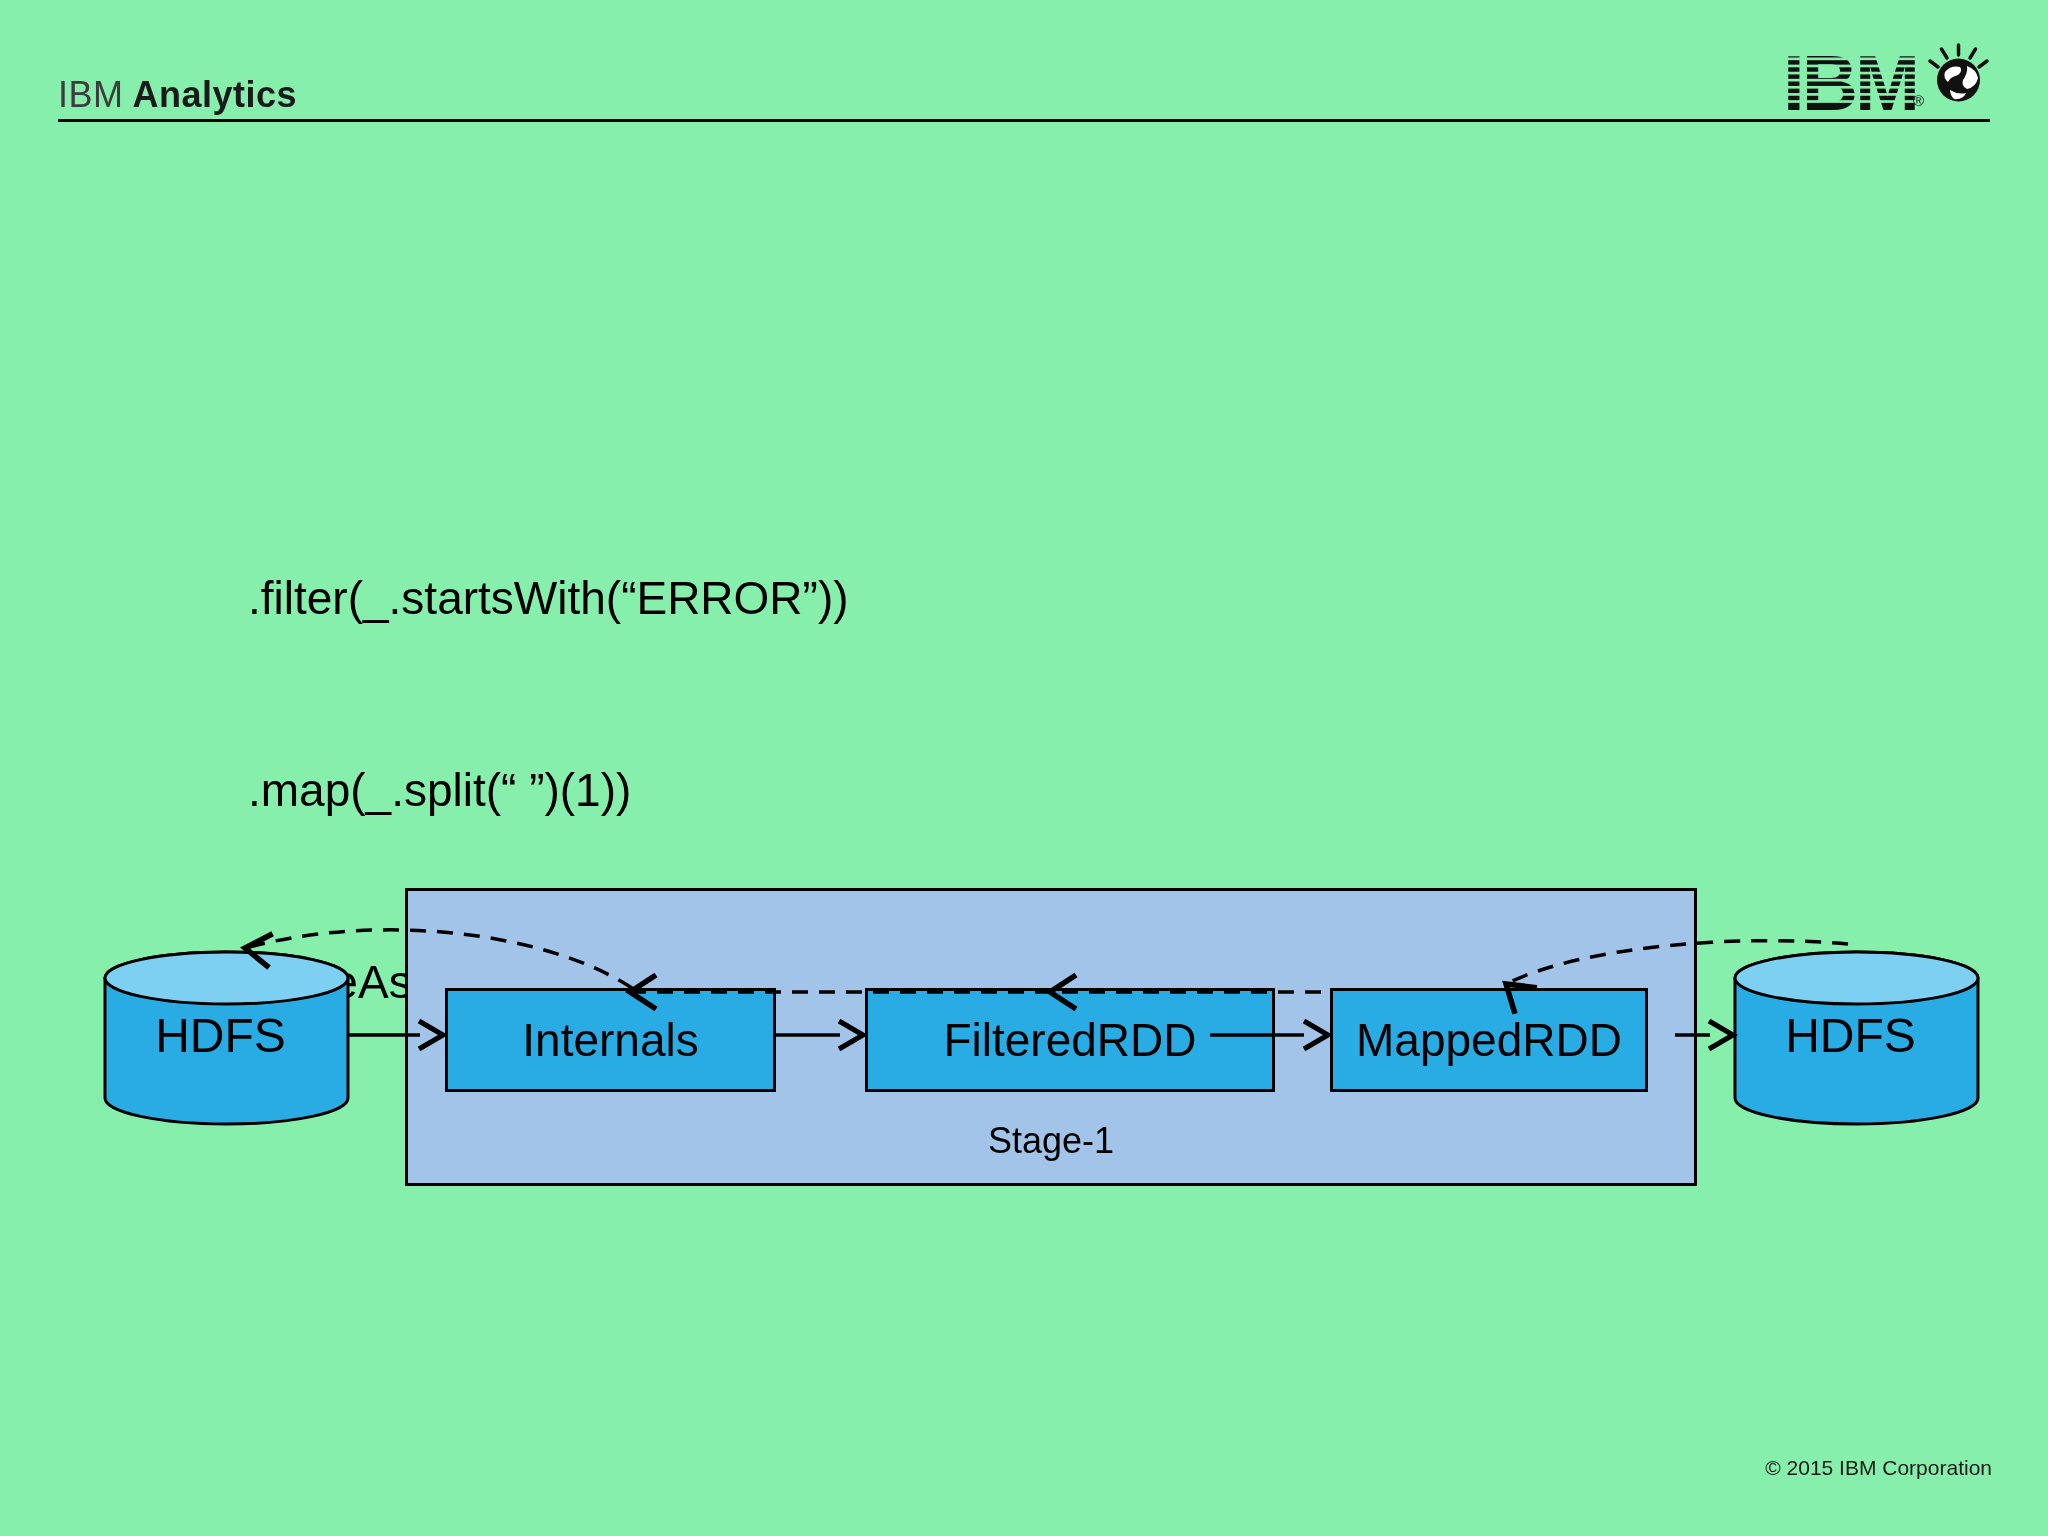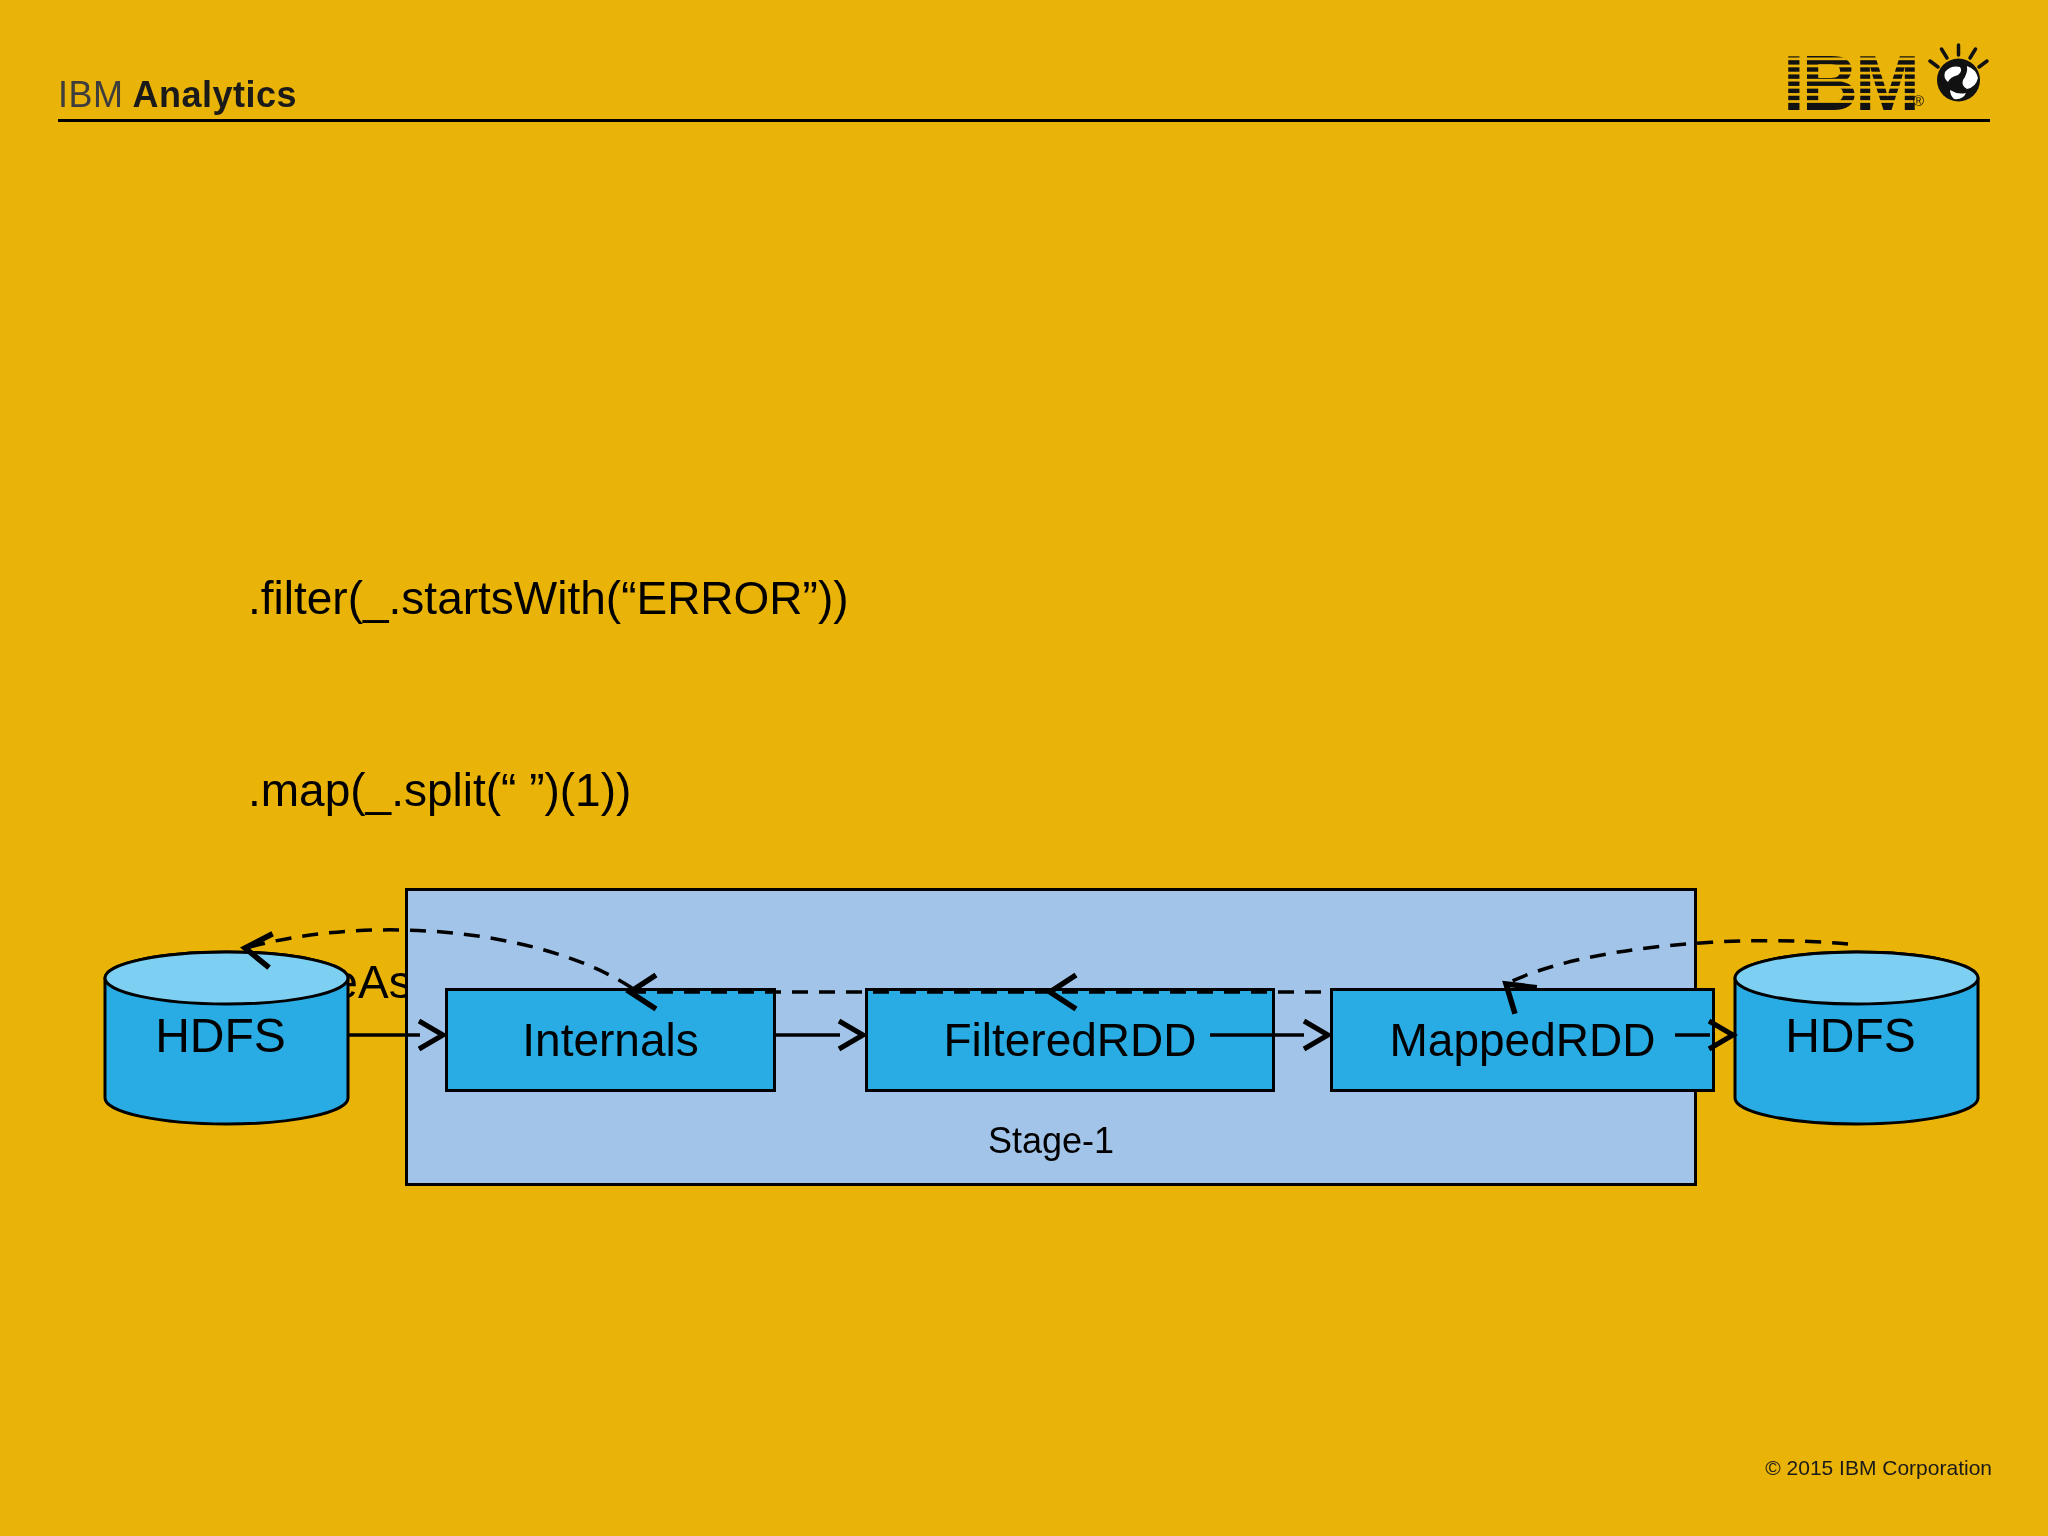--- a/index.html
+++ b/index.html
@@ -1,17 +1,17 @@
 <!DOCTYPE html>
 <html><head>
 <meta charset="utf-8">
 <style>
   html,body{margin:0;padding:0;background:#fff;}
   .page{
-    position:relative;width:2048px;height:1536px;background:#eab308;overflow:hidden;
+    position:relative;width:2048px;height:1536px;background:#86efac;overflow:hidden;
     font-family:"Liberation Sans",sans-serif;color:#111;text-decoration:underline;
   }
   
   .brand{position:absolute;left:58px;top:76px;font-size:36px;line-height:38px;letter-spacing:.5px;color:#222;white-space:nowrap;}
   .brand .ibm{font-weight:400;color:#3d3d3d;}
   .brand .product{font-weight:700;color:#1a1a1a;margin-left:9px;}
   .rule{position:absolute;left:58px;top:119px;width:1932px;height:3px;background:#000;}
   .logo-ibm{position:absolute;left:1783px;top:46px;}
   .logo-reg{position:absolute;left:1913px;top:92px;font-size:15px;color:#111;}
   .logo-globe{position:absolute;left:1928px;top:34px;}
@@ -19,21 +19,21 @@
   .title{position:absolute;left:0;top:236px;width:2010px;text-align:center;font-size:86px;color:#000;}
   .code{position:absolute;left:186px;top:438px;font-size:46px;line-height:64px;color:#000;white-space:pre;}
   .code .line.indent{padding-left:62px;}
   
   .stage-box{position:absolute;box-sizing:border-box;left:405px;top:888px;width:1292px;height:298px;
     background:#A2C4E9;border:3px solid #000;z-index:1;}
   .rdd{position:absolute;box-sizing:border-box;top:988px;height:104px;background:#29ACE4;border:3px solid #000;
     display:flex;align-items:center;justify-content:center;font-size:46px;color:#000;z-index:2;}
   .rdd.hadoop{left:445px;width:331px;}
   .rdd.filtered{left:865px;width:410px;}
-  .rdd.mapped{left:1330px;width:385px;}
+  .rdd.mapped{left:1330px;width:318px;}
   .stage-label{position:absolute;left:405px;top:1120px;width:1292px;text-align:center;font-size:36px;color:#000;z-index:2;}
   .diagram-svg{position:absolute;left:0;top:0;z-index:4;}
   .hdfs-label{position:absolute;top:1008px;width:231px;text-align:center;font-size:48px;color:#000;z-index:5;}
   .hdfs-label.left{left:105px;}
   .hdfs-label.right{left:1735px;}
   
   .copyright{position:absolute;right:56px;top:1456px;font-size:21px;color:#1a1a1a;}
 </style>
 </head>
 <body>

